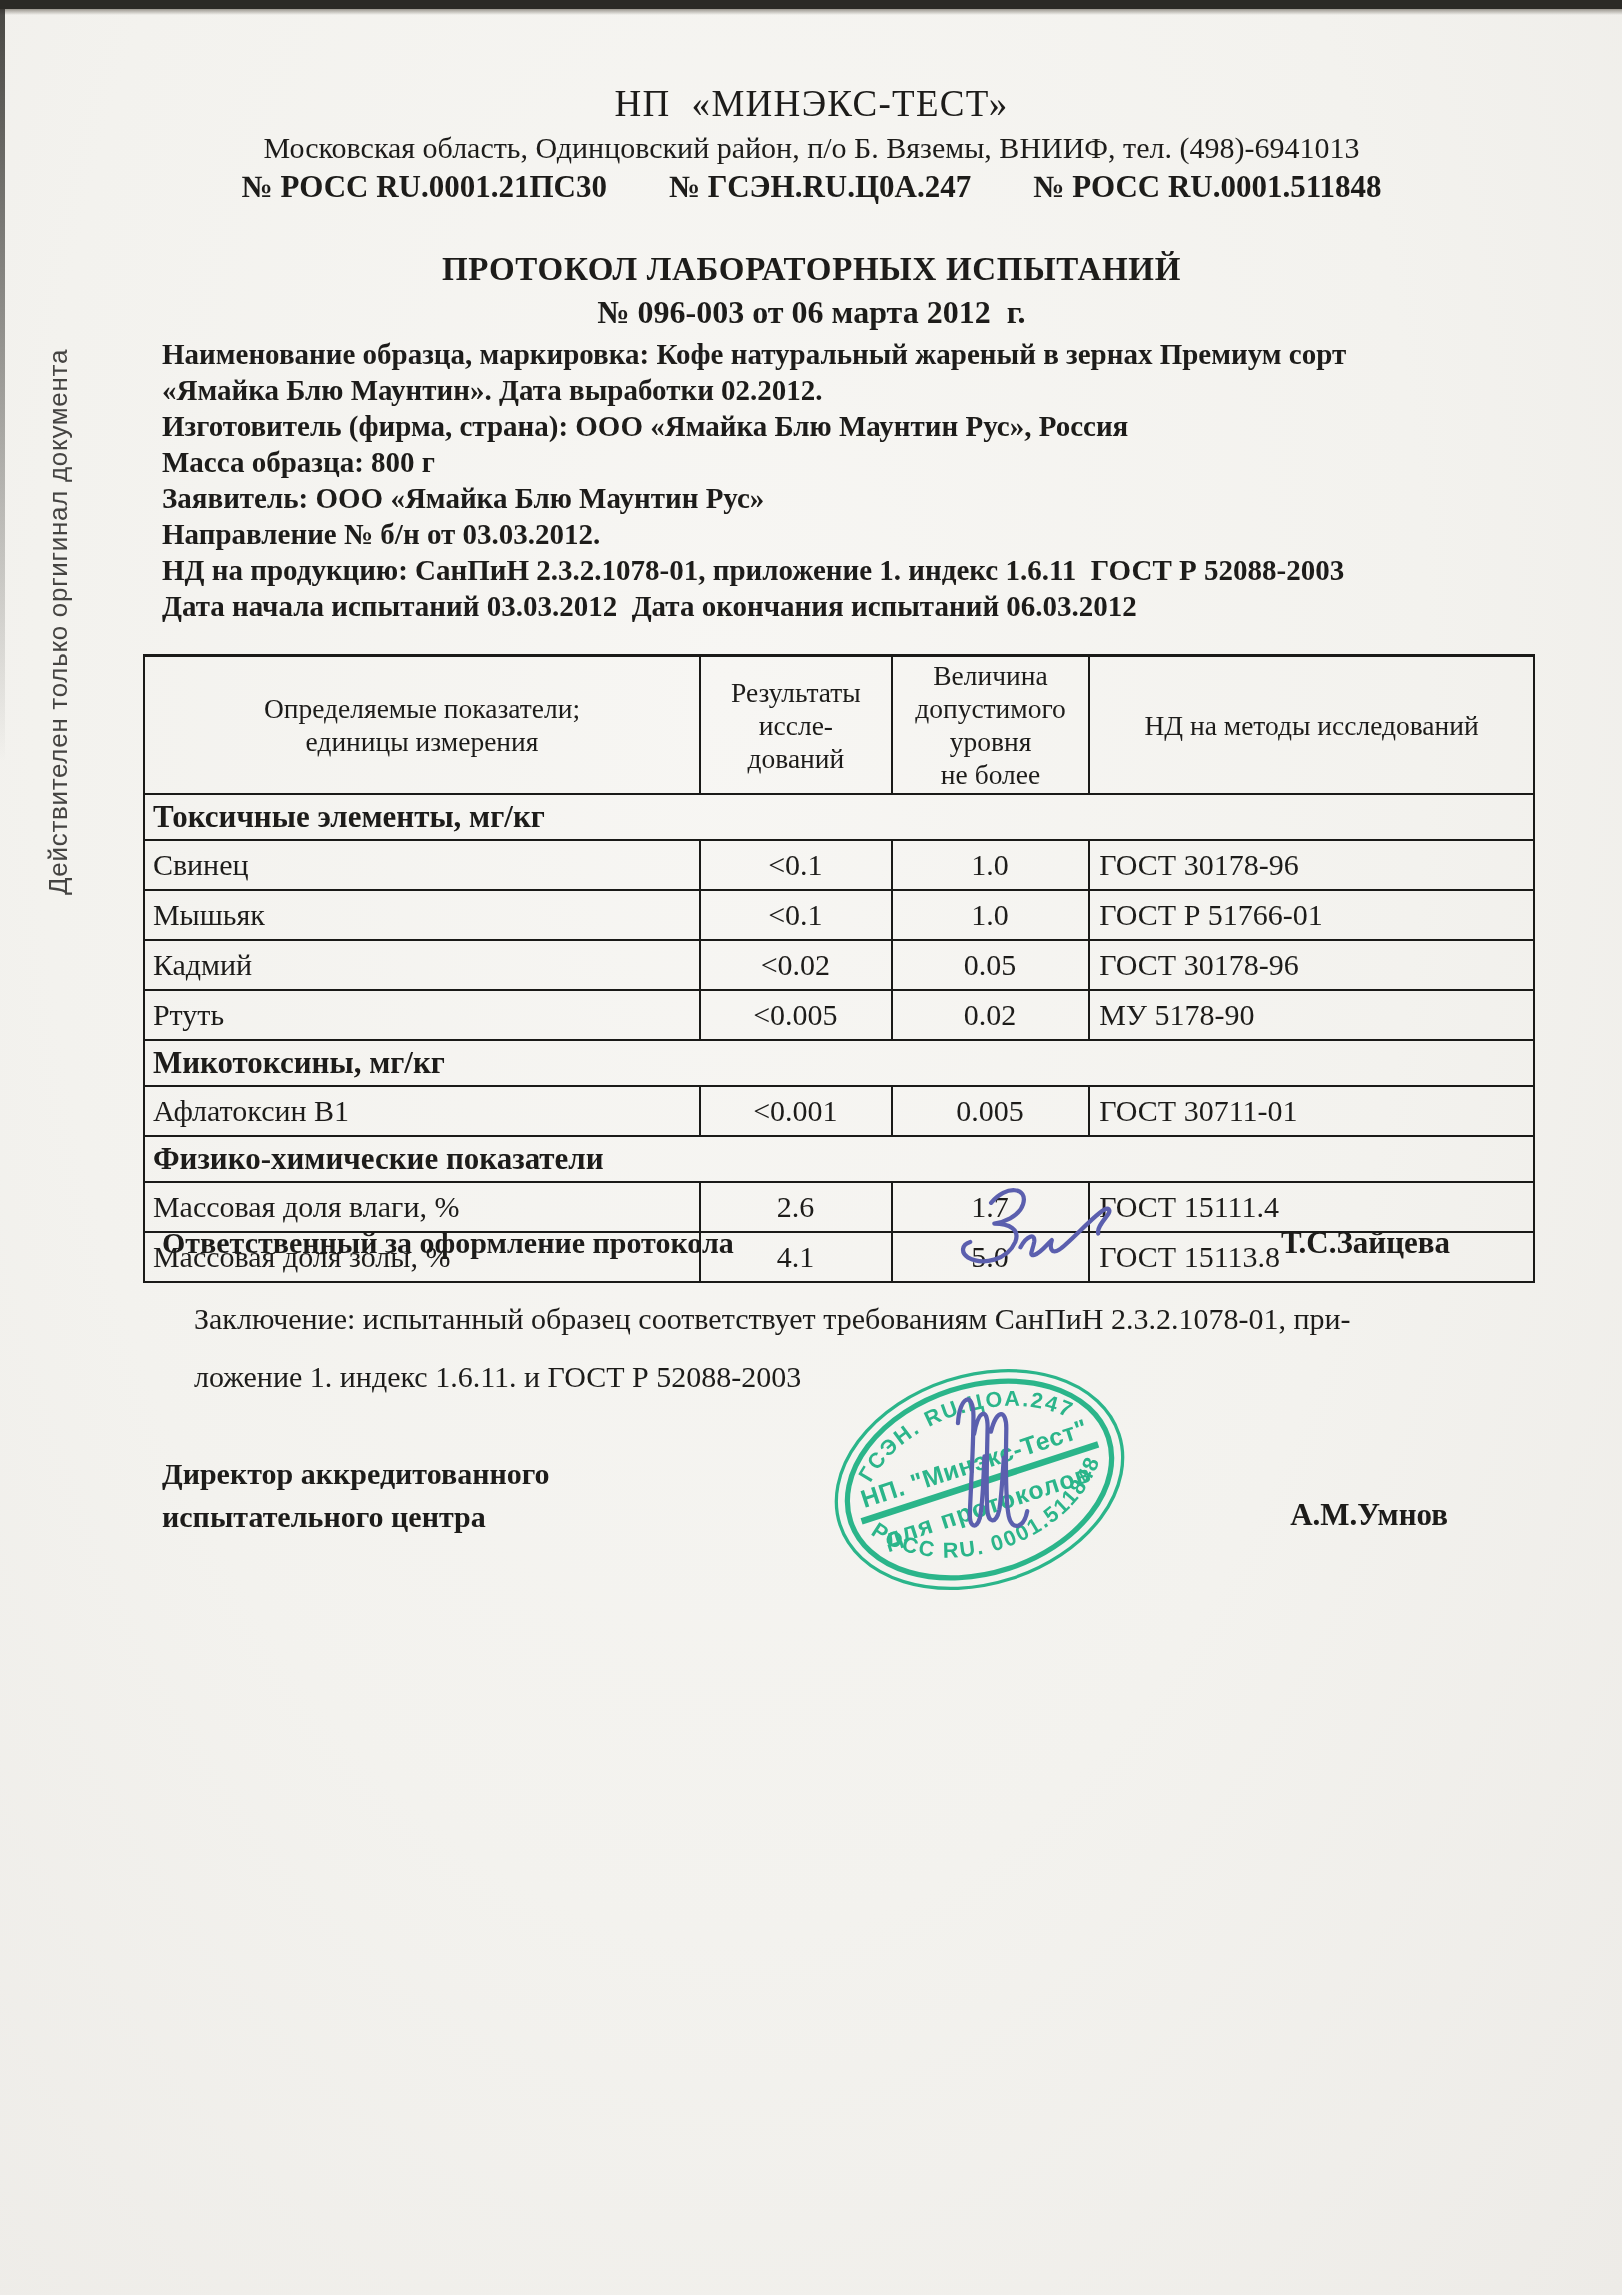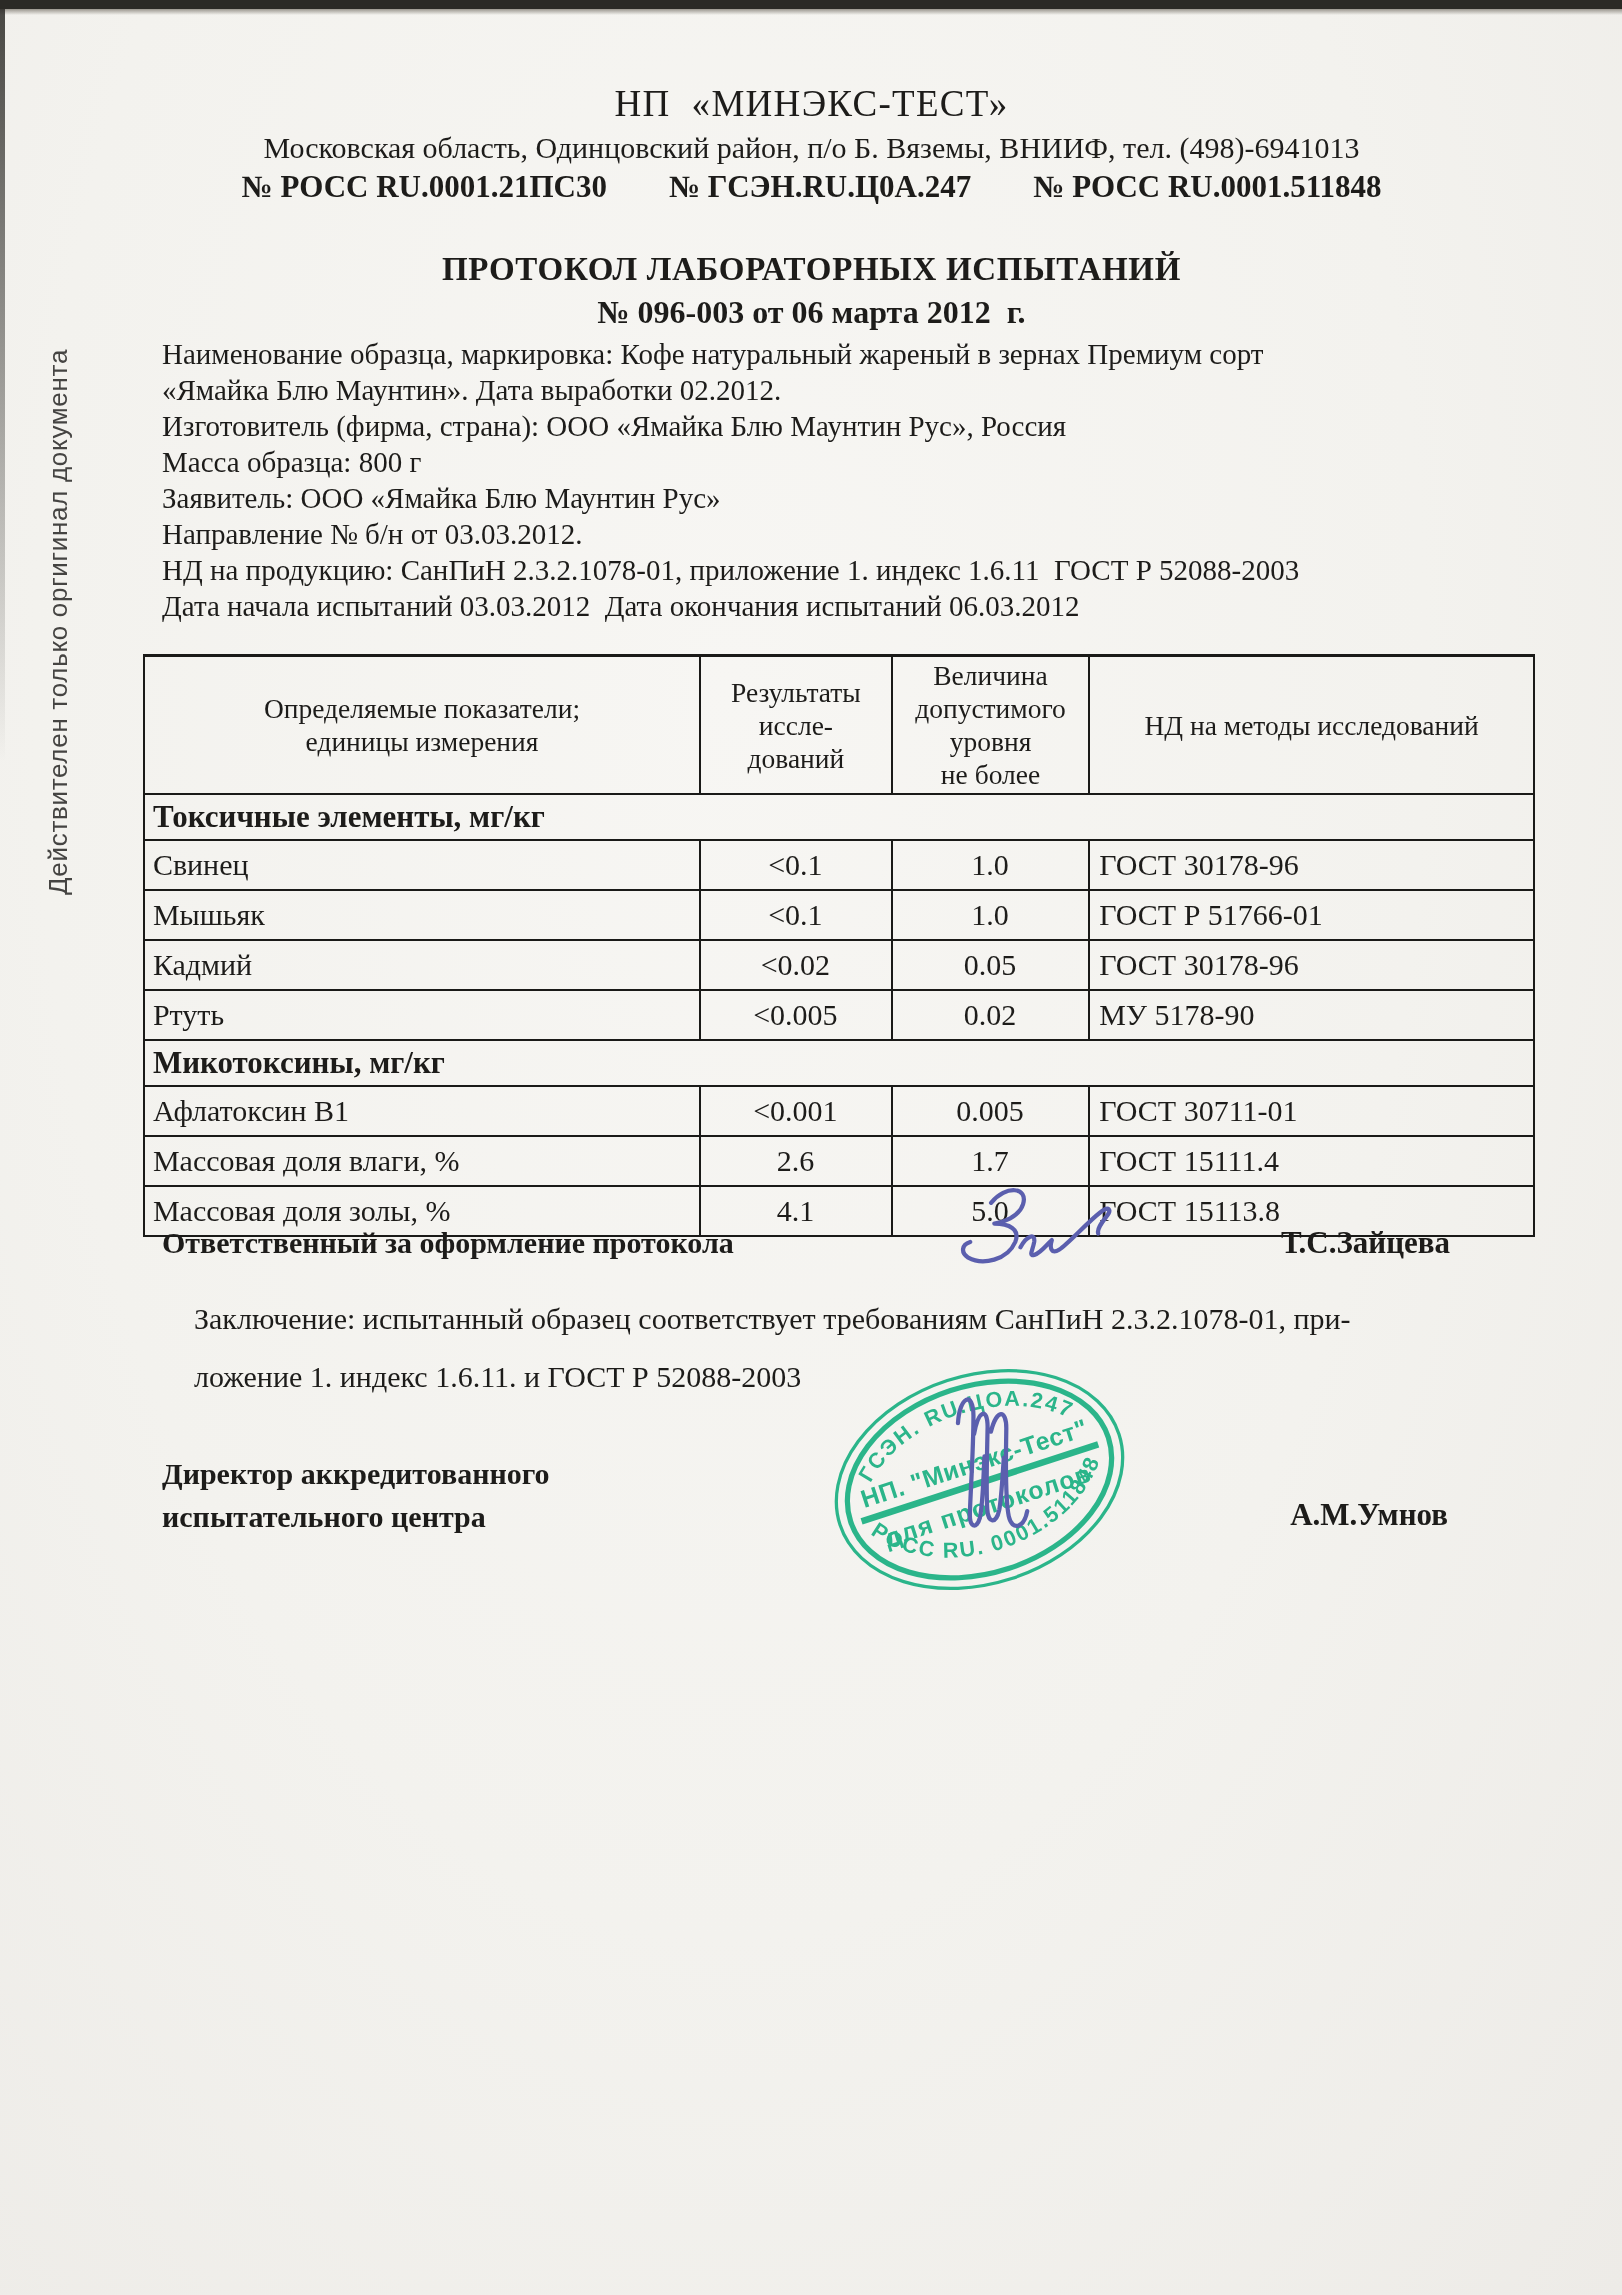--- a/index.html
+++ b/index.html
@@ -21,21 +21,21 @@
     font-family:"Liberation Sans","DejaVu Sans",sans-serif;
     font-size:26px;color:#454442;letter-spacing:0.7px;white-space:pre;
   }
   .center{position:absolute;left:0;width:1623px;text-align:center;white-space:pre;}
   .org-name{top:82px;font-size:37px;font-weight:normal;letter-spacing:1.3px;}
   .address{top:131px;font-size:30px;}
   .certs{position:absolute;left:0;top:169px;width:1623px;display:flex;
     justify-content:center;gap:62px;font-size:31px;font-weight:bold;white-space:pre;}
   .title1{top:251px;font-size:33px;font-weight:bold;letter-spacing:0.7px;}
   .title2{top:294px;font-size:32px;font-weight:bold;}
-  .details{position:absolute;left:162px;top:336px;width:1315px;}
+  .details{position:absolute;left:162px;top:336px;width:1315px;font-weight:bold;}
   .details div{font-size:29px;line-height:36px;white-space:pre;}
   table.results{
     position:absolute;left:143px;top:654px;width:1392px;
     border-collapse:collapse;table-layout:fixed;
   }
   table.results th,table.results td{
     border:2px solid #1a1a18;font-weight:normal;
   }
   table.results{border:2.6px solid #1a1a18;border-top:3.9px solid #1a1a18;}
   th.hdr{font-size:27.5px;text-align:center;vertical-align:middle;
@@ -137,20 +137,23 @@
         <td class="m">МУ 5178-90</td>
       </tr>
       <tr class="section">
         <td colspan="4">Микотоксины, мг/кг</td>
       </tr>
       <tr class="data">
         <td>Афлатоксин В1</td>
         <td class="c">&lt;0.001</td>
         <td class="c">0.005</td>
         <td class="m">ГОСТ 30711-01</td>
+      </tr>
+      <tr class="section">
+        <td colspan="4">Физико-химические показатели</td>
       </tr>
       <tr class="data">
         <td>Массовая доля влаги, %</td>
         <td class="c">2.6</td>
         <td class="c">1.7</td>
         <td class="m">ГОСТ 15111.4</td>
       </tr>
       <tr class="data">
         <td>Массовая доля золы, %</td>
         <td class="c">4.1</td>

